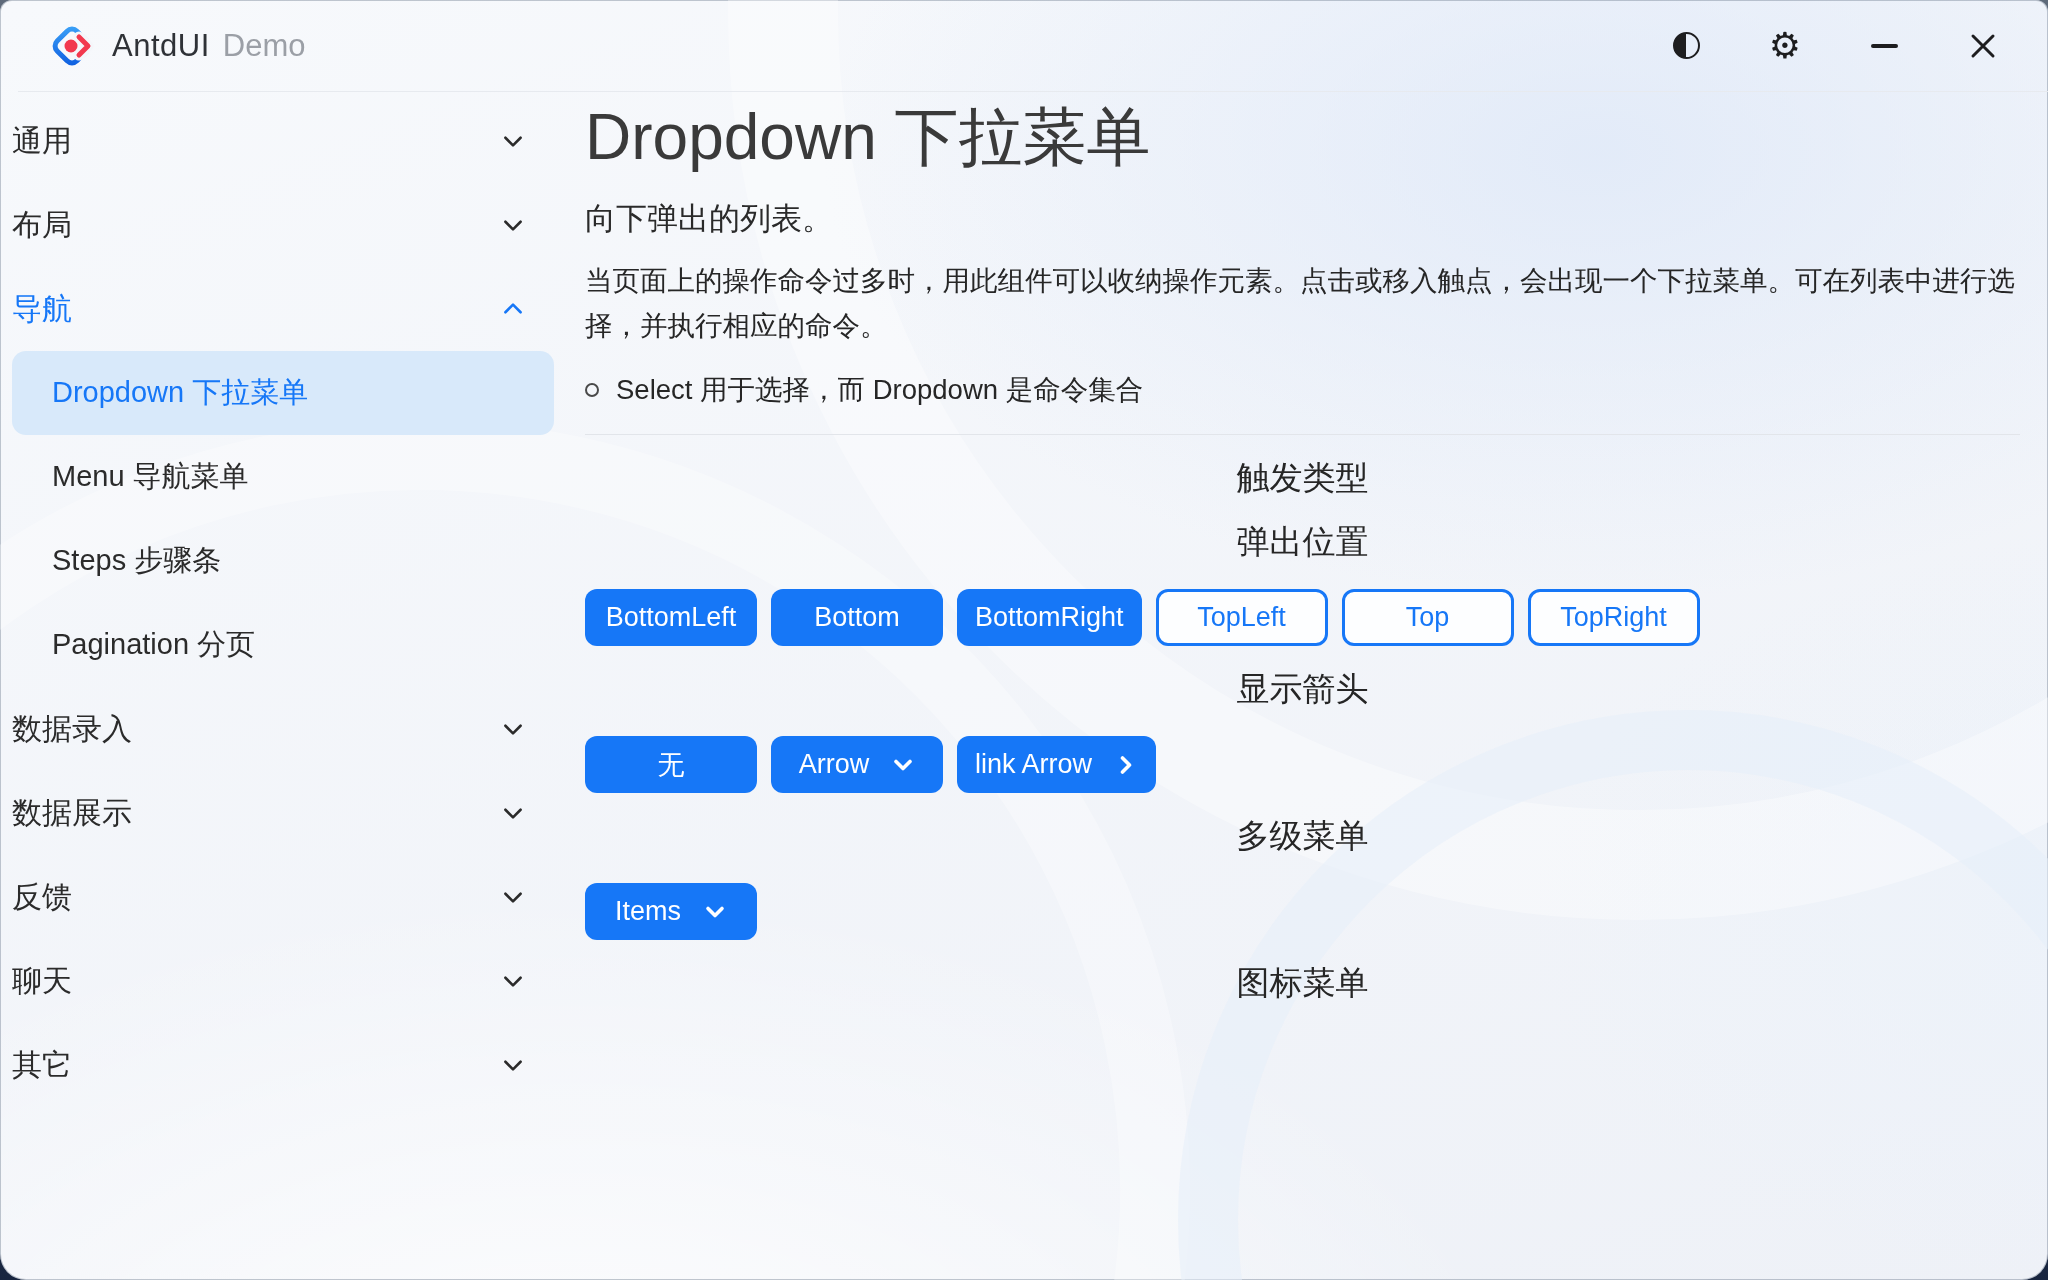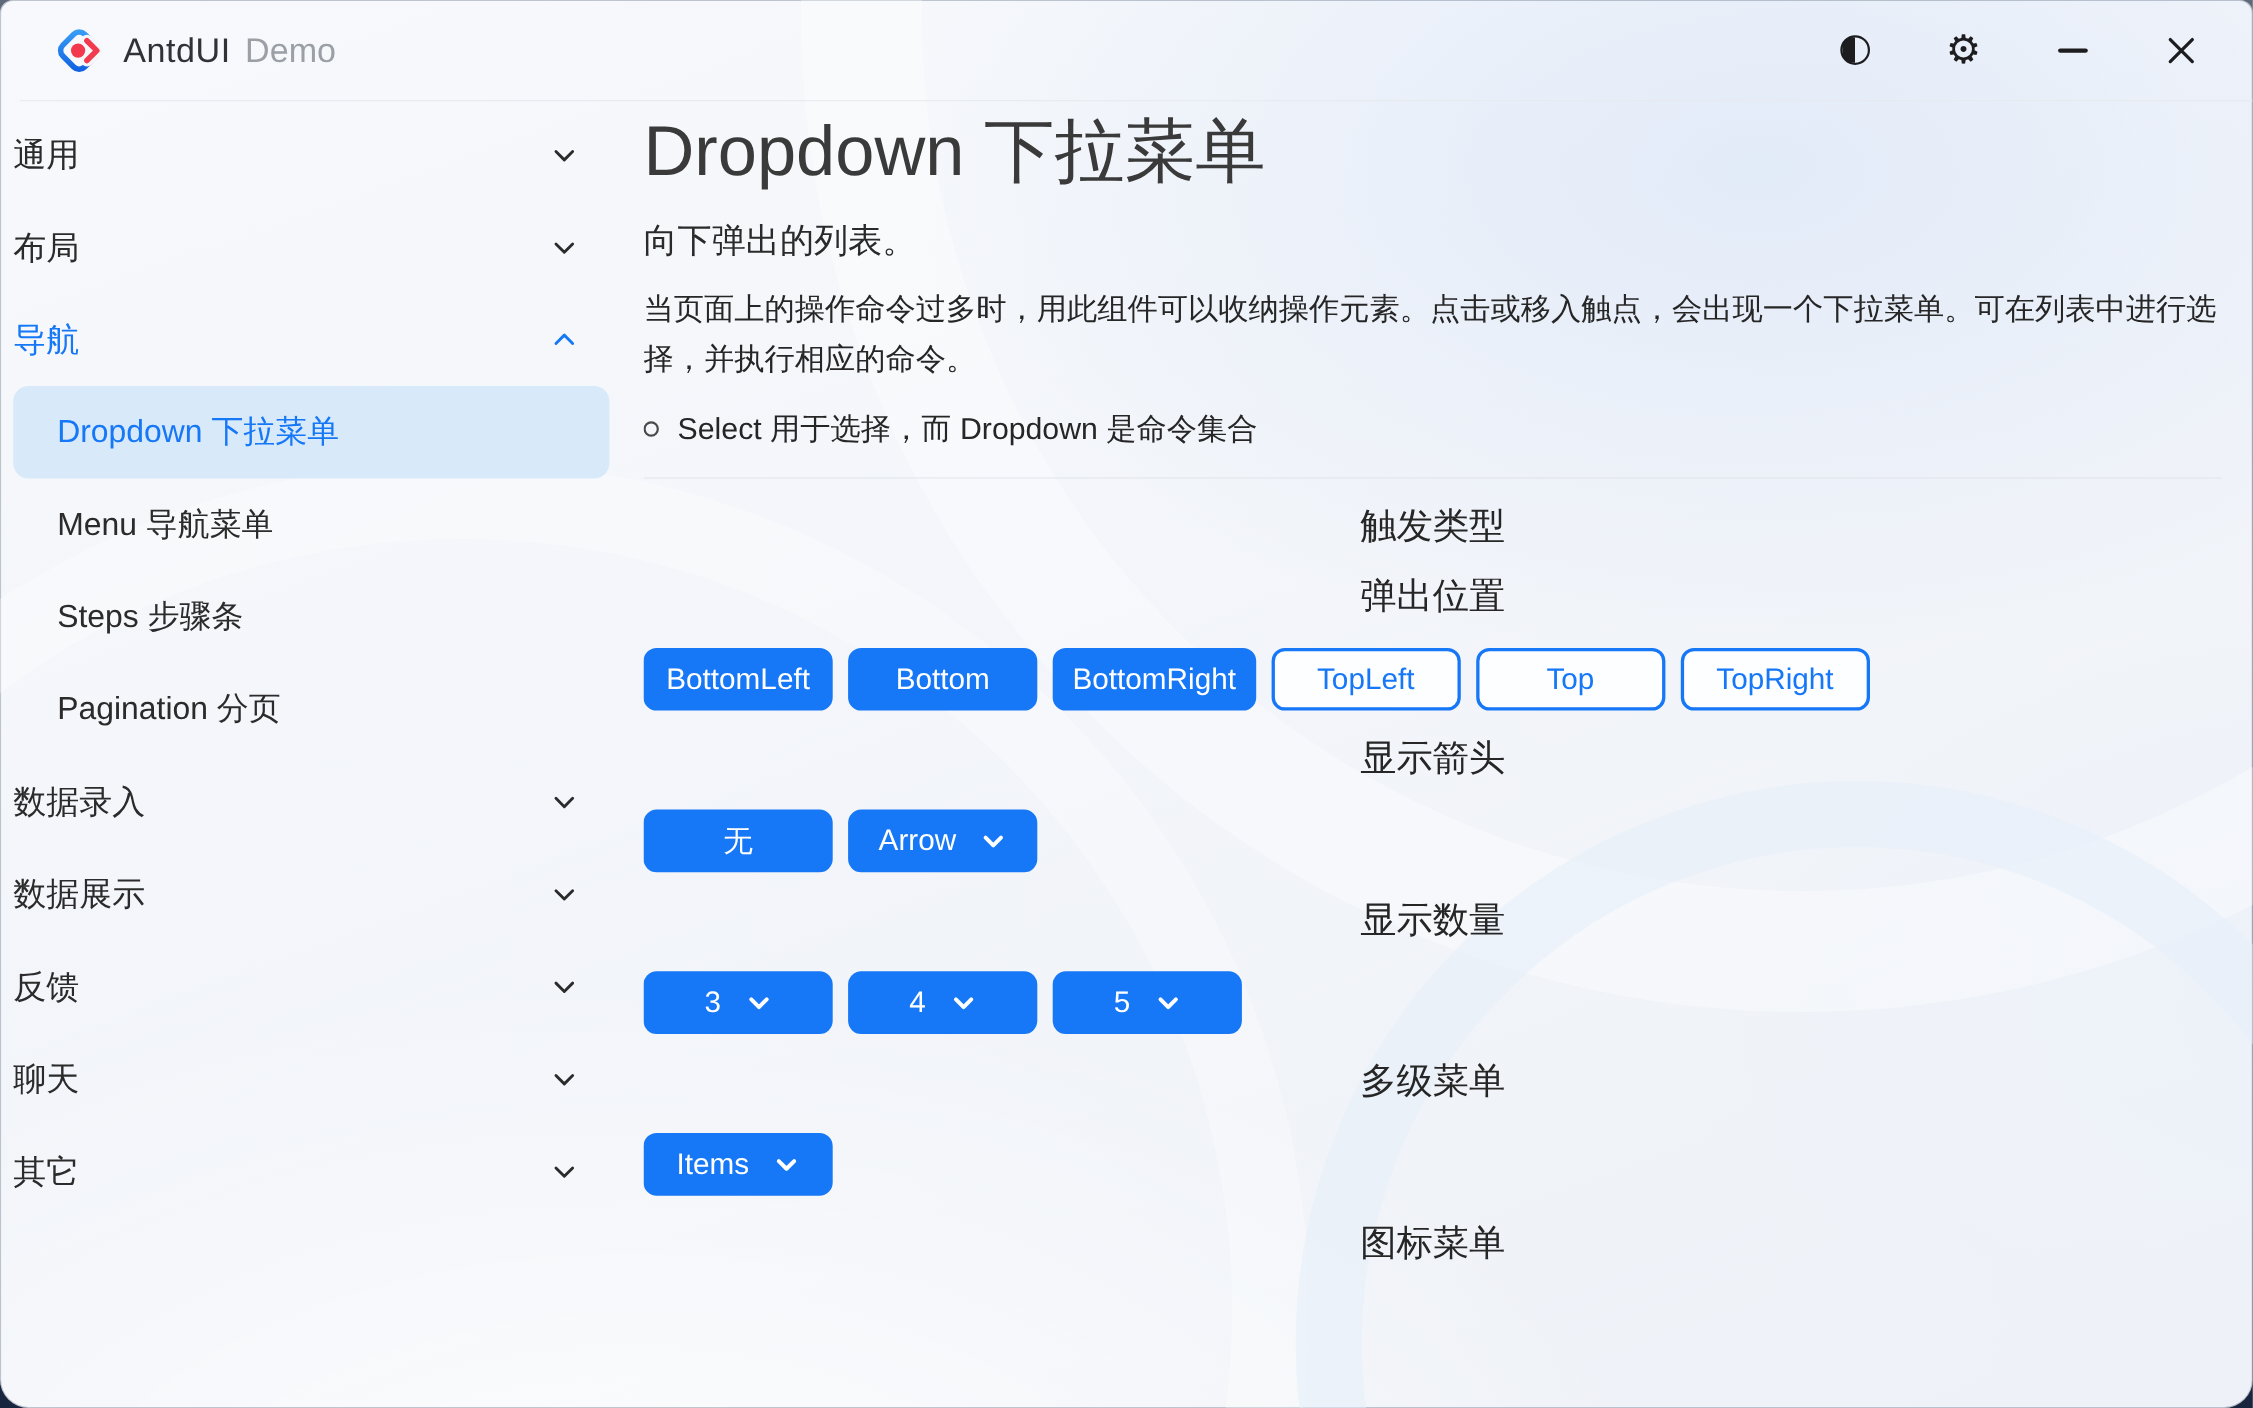--- a/index.html
+++ b/index.html
@@ -232,40 +232,23 @@
             <button class="abtn filled">
     <span class="blabel">无</span>
 
   </button>
             <button class="abtn filled has-icon">
     <span class="blabel">Arrow</span>
     <svg class="chev" width="24" height="24" viewBox="0 0 24 24">
       <path d="M5 8.5 L12 15.5 L19 8.5" fill="none" stroke="currentColor" stroke-width="3.6" stroke-linecap="round" stroke-linejoin="round"></path>
     </svg>
   </button>
-          </div>
-  </section>
-        <section>
-    <h2>显示数量</h2>
-    <div class="btnrow">
             <button class="abtn filled has-icon">
-    <span class="blabel">3</span>
-    <svg class="chev" width="24" height="24" viewBox="0 0 24 24">
-      <path d="M5 8.5 L12 15.5 L19 8.5" fill="none" stroke="currentColor" stroke-width="3.6" stroke-linecap="round" stroke-linejoin="round"></path>
-    </svg>
-  </button>
-            <button class="abtn filled has-icon">
-    <span class="blabel">4</span>
-    <svg class="chev" width="24" height="24" viewBox="0 0 24 24">
-      <path d="M5 8.5 L12 15.5 L19 8.5" fill="none" stroke="currentColor" stroke-width="3.6" stroke-linecap="round" stroke-linejoin="round"></path>
-    </svg>
-  </button>
-            <button class="abtn filled has-icon">
-    <span class="blabel">5</span>
-    <svg class="chev" width="24" height="24" viewBox="0 0 24 24">
+    <span class="blabel">link Arrow</span>
+    <svg class="chev right" width="24" height="24" viewBox="0 0 24 24">
       <path d="M5 8.5 L12 15.5 L19 8.5" fill="none" stroke="currentColor" stroke-width="3.6" stroke-linecap="round" stroke-linejoin="round"></path>
     </svg>
   </button>
           </div>
   </section>
         <section>
     <h2>多级菜单</h2>
     <div class="btnrow">
             <button class="abtn filled has-icon">
     <span class="blabel">Items</span>

